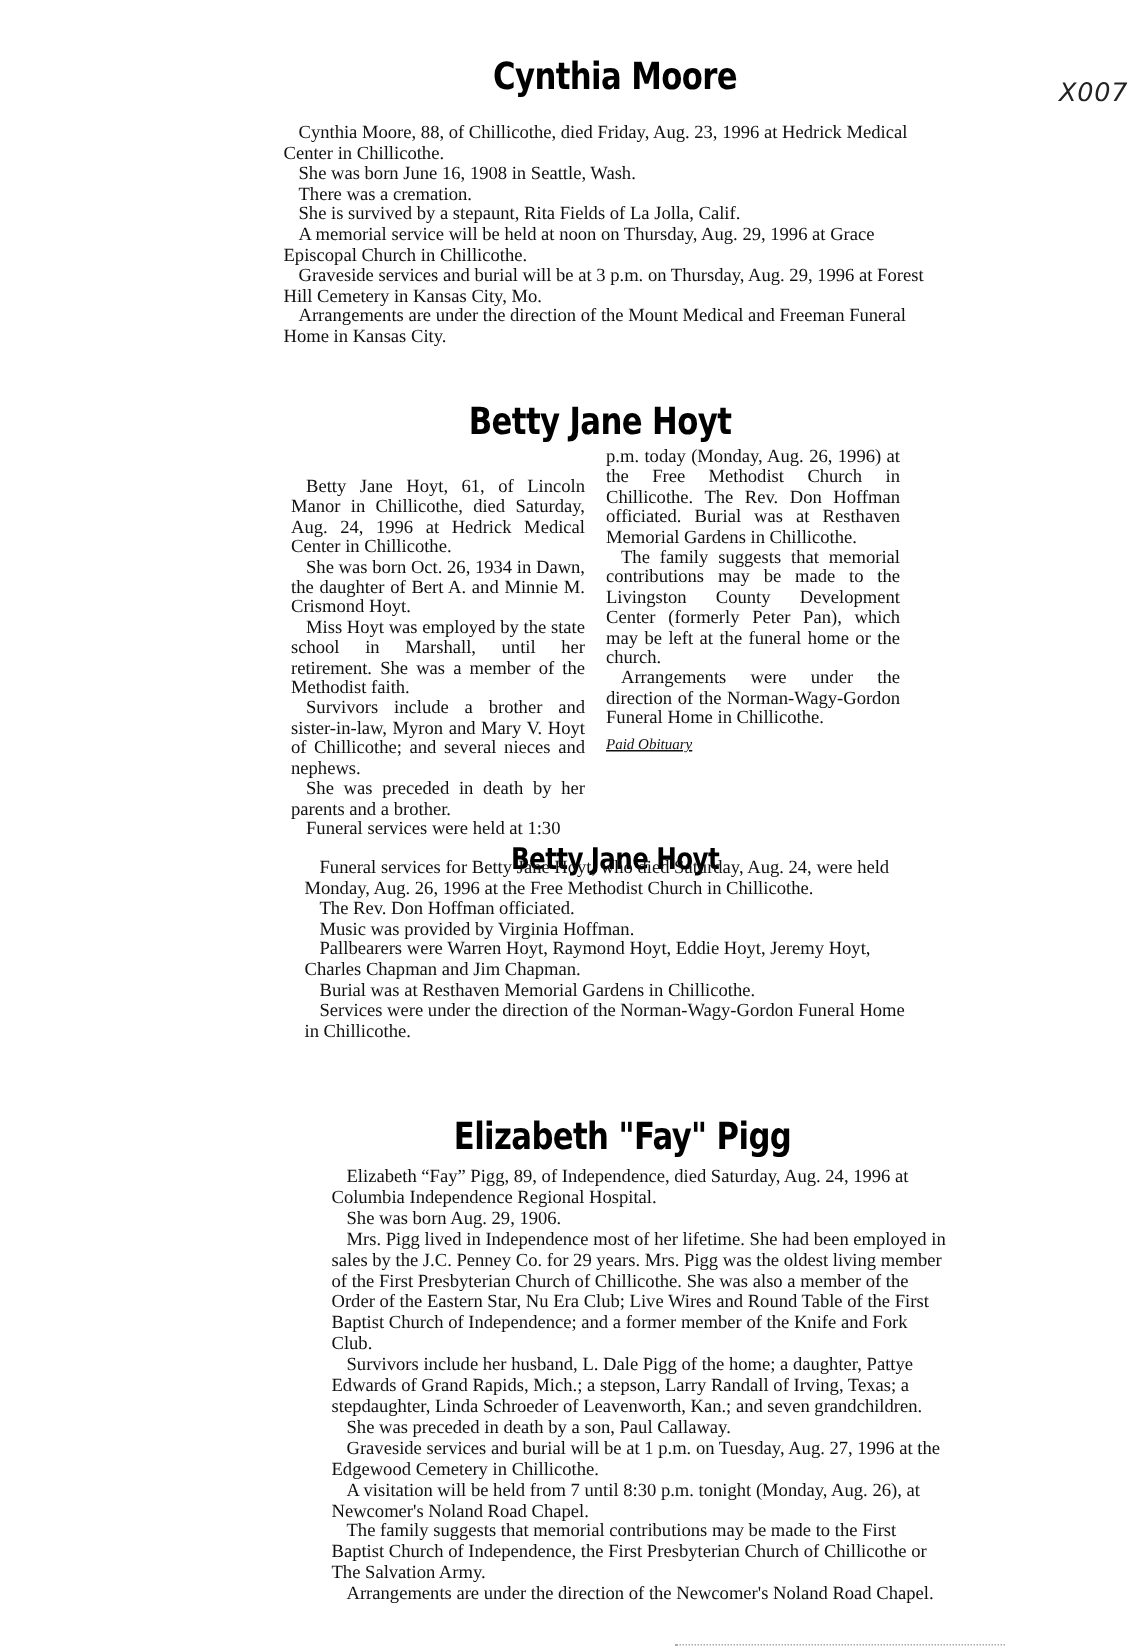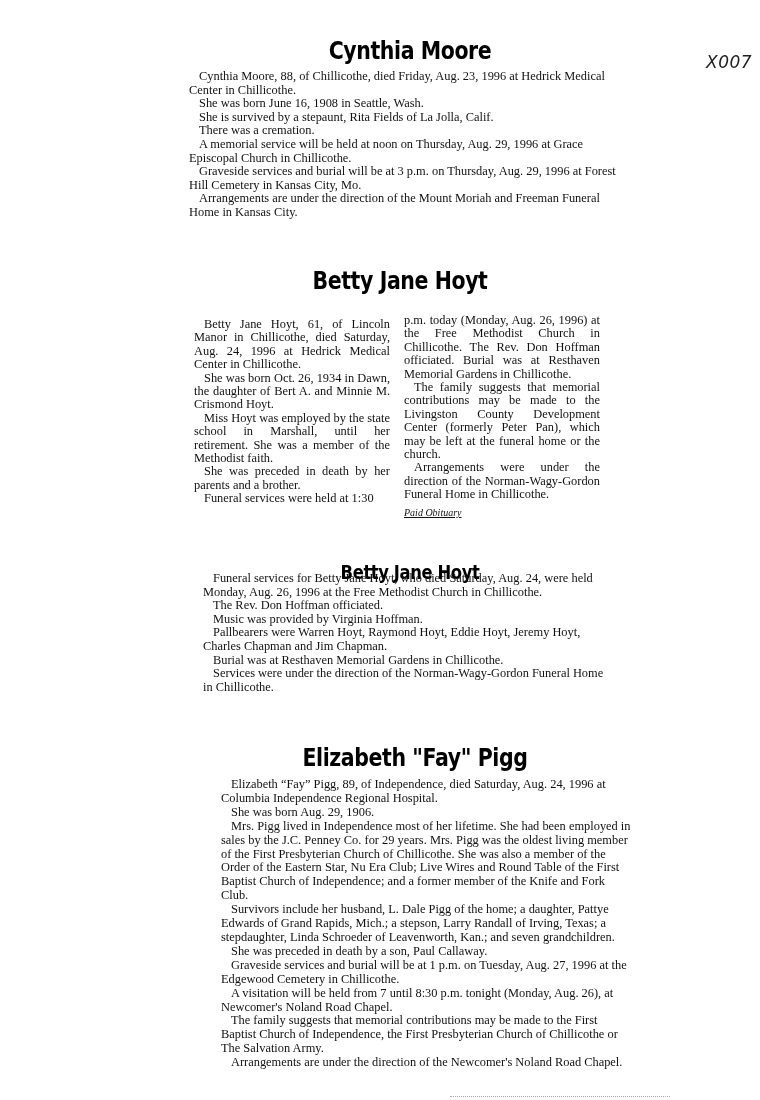--- a/index.html
+++ b/index.html
@@ -27,41 +27,42 @@
     border-top: 1px dotted #aaa;
   }
 </style>
 </head>
 <body>
 
 <div class="handwritten">X007</div>
 
 <div>
   <div class="title" style="left:190px; top:36px; width:440px; font-size:25px;">Cynthia Moore</div>
-  <div class="block" style="left:189px; top:70px; width:432px;">
+  <div class="block" style="left:189px; top:82px; width:432px;">
     <p>Cynthia Moore, 88, of Chillicothe, died Friday, Aug. 23, 1996 at Hedrick Medical Center in Chillicothe.</p>
     <p>She was born June 16, 1908 in Seattle, Wash.</p>
+    <p>There was a cremation.</p>
     <p>She is survived by  a stepaunt, Rita Fields of La Jolla, Calif.</p>
-    <p>There was a cremation.</p>
     <p>A memorial service will be held at noon on Thursday, Aug. 29, 1996 at Grace Episcopal Church in Chillicothe.</p>
     <p>Graveside services and burial will be at 3 p.m. on Thursday, Aug. 29, 1996 at Forest Hill Cemetery in Kansas City, Mo.</p>
-    <p>Arrangements are under the direction of the Mount Moriah and Freeman Funeral Home in Kansas City.</p>
+    <p>Arrangements are under the direction of the Mount Medical and Freeman Funeral Home in Kansas City.</p>
   </div>
 </div>
 
 <div>
   <div class="title" style="left:190px; top:266px; width:420px; font-size:25px;">Betty Jane Hoyt</div>
   <div class="col" style="left:194px; top:318px; width:196px;">
     <p>Betty Jane Hoyt, 61, of Lincoln Manor in Chillicothe, died Saturday, Aug. 24, 1996 at Hedrick Medical Center in Chillicothe.</p>
     <p>She was born Oct. 26, 1934 in Dawn, the daughter of Bert A. and Minnie M. Crismond Hoyt.</p>
     <p>Miss Hoyt was employed by the state school in Marshall, until her retirement. She was a member of the Methodist faith.</p>
+    <p>Survivors include a brother and sister-in-law, Myron and Mary V. Hoyt of Chillicothe; and several nieces and nephews.</p>
     <p>She was preceded in death by her parents and a brother.</p>
     <p>Funeral services were held at 1:30</p>
   </div>
-  <div class="col" style="left:404px; top:298px; width:196px;margin-top:16px;">
+  <div class="col" style="left:404px; top:298px; width:196px;">
     <p class="cont">p.m. today (Monday, Aug. 26, 1996) at the Free Methodist Church in Chillicothe. The Rev. Don Hoffman officiated. Burial was at Resthaven Memorial Gardens in Chillicothe.</p>
     <p>The family suggests that memorial contributions may be made to the Livingston County Development Center (formerly Peter Pan), which may be left at the funeral home or the church.</p>
     <p>Arrangements were under the direction of the Norman-Wagy-Gordon Funeral Home in Chillicothe.</p>
     <div class="credit">Paid Obituary</div>
   </div>
 </div>
 
 <div>
   <div class="title" style="left:200px; top:560px; width:420px; font-size:20px;">Betty Jane Hoyt</div>
   <div class="block" style="left:203px; top:572px; width:408px;">

